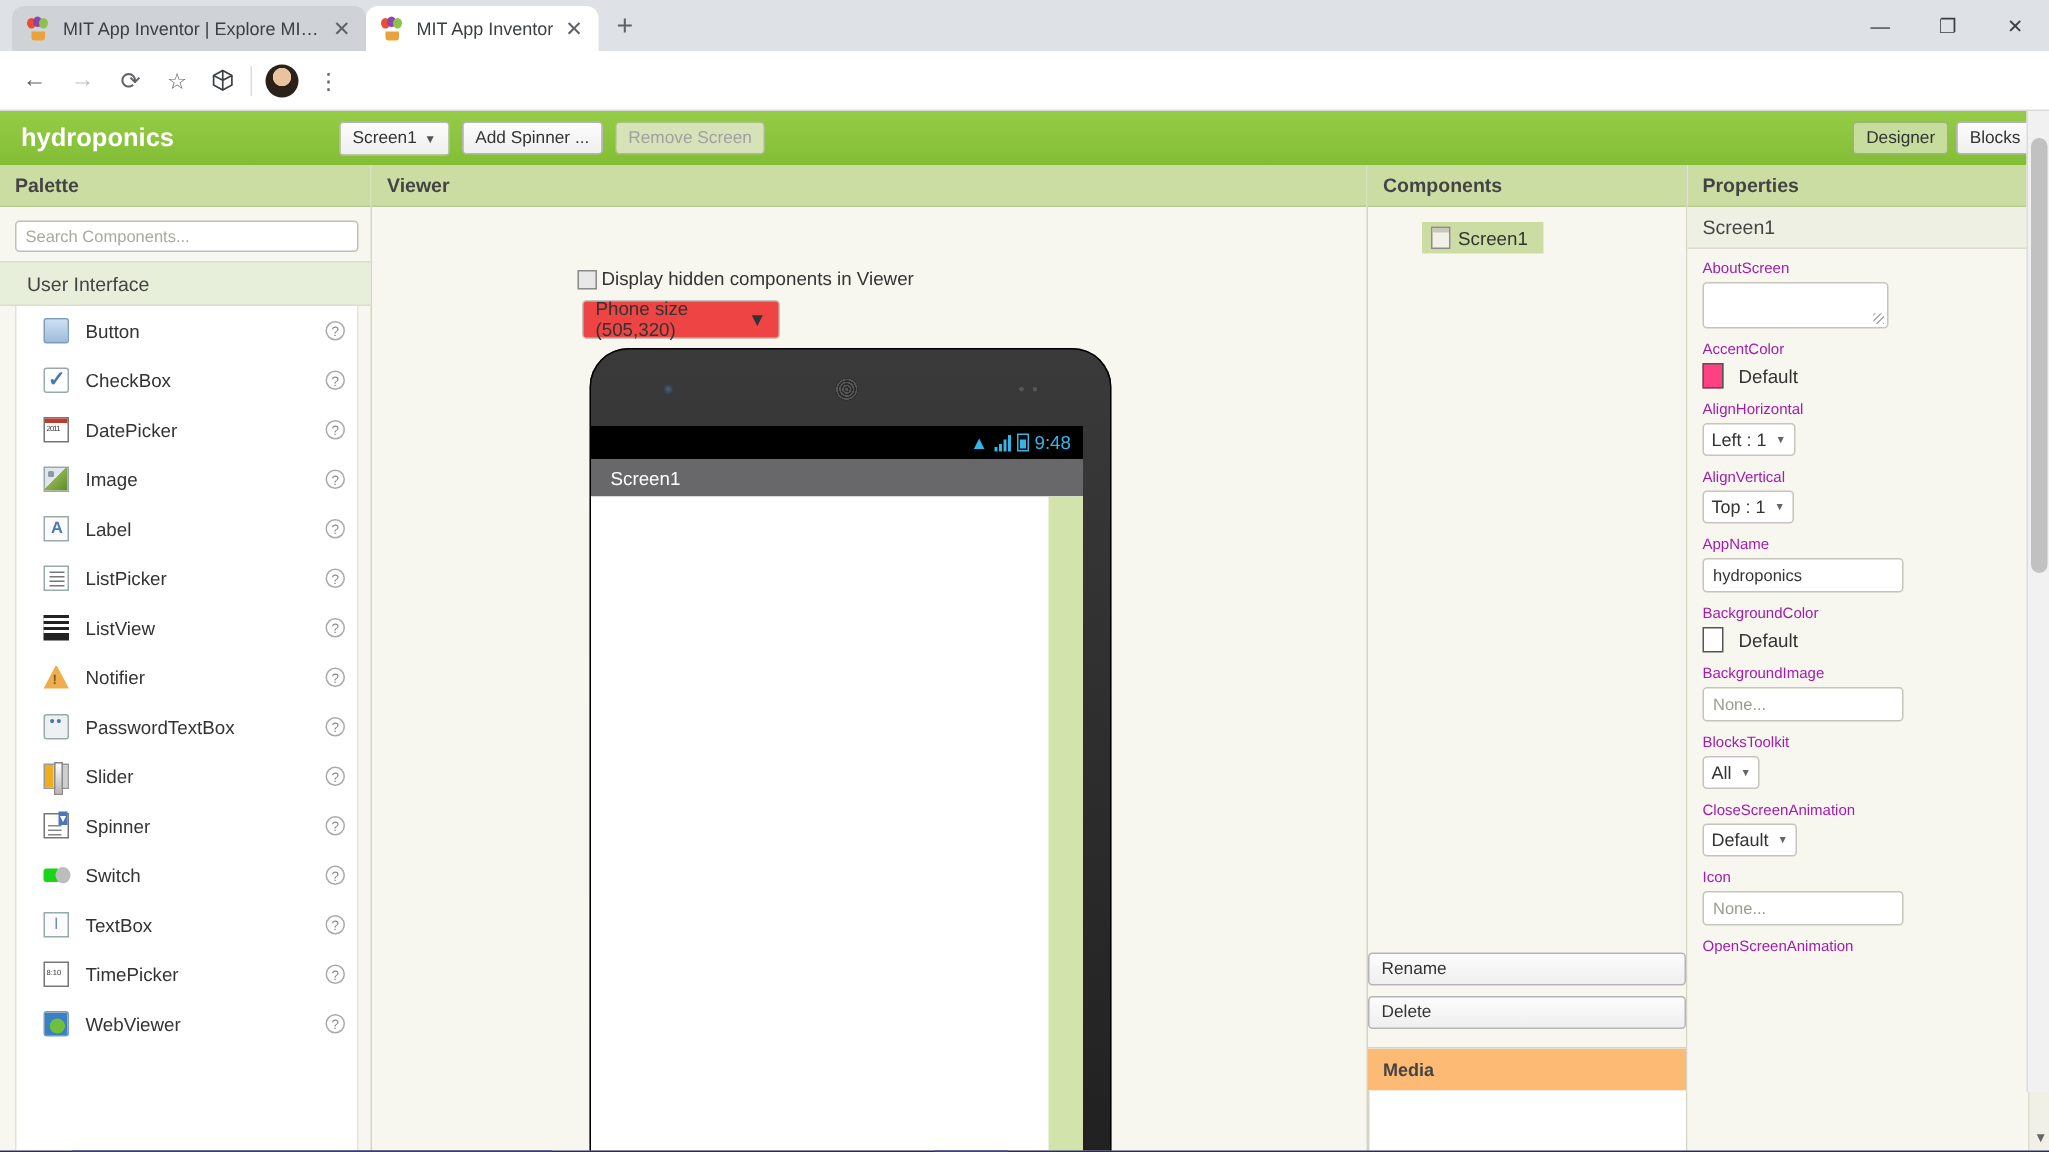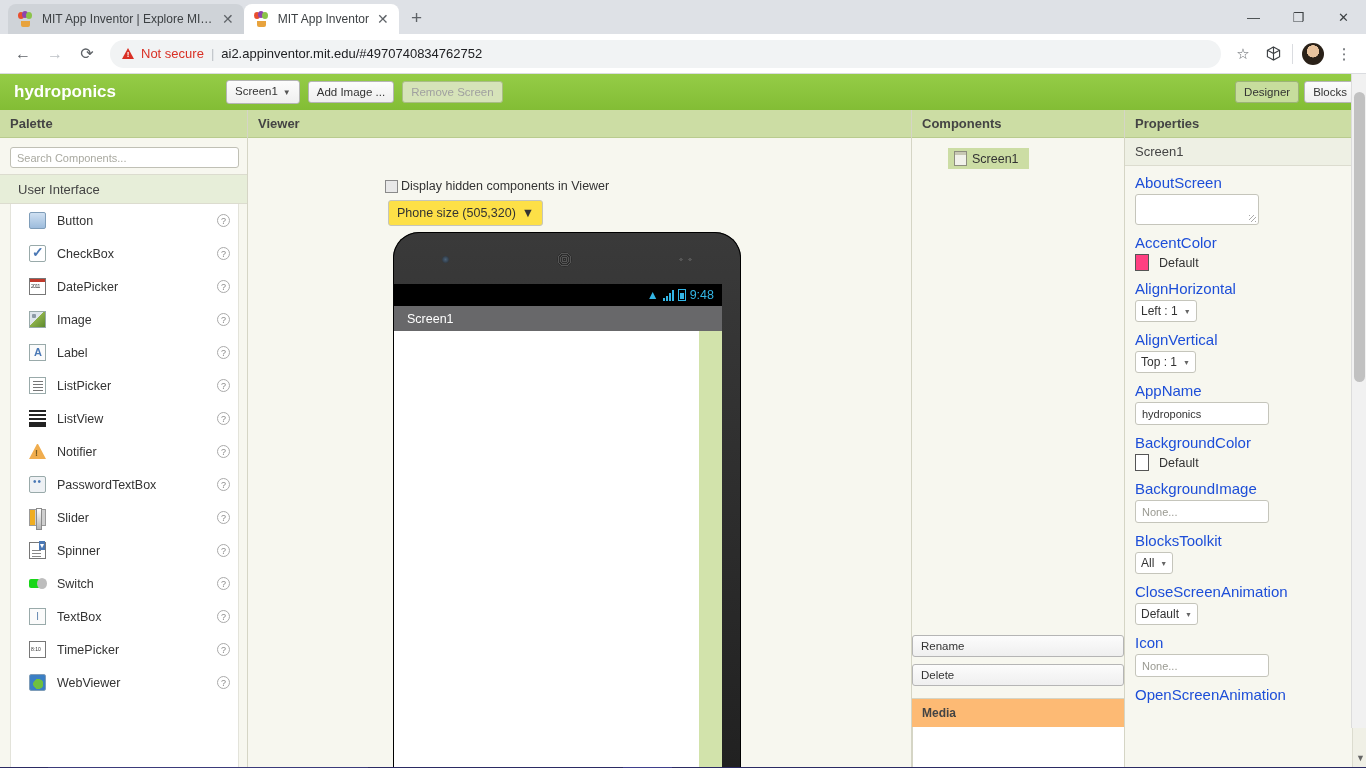--- a/index.html
+++ b/index.html
@@ -176,22 +176,22 @@
     border:1px solid #7f9db9; border-radius:2px; }
 
   
   .col-viewer { flex: 1; background: #f7f7ef; border-right: 1px solid #d5d5c5;
     display: flex; flex-direction: column; min-width: 0; }
   .viewer-body { flex: 1; position: relative; overflow: hidden; }
   .hidden-row { position: absolute; left: 137px; top: 41px; display: flex; align-items: center; gap: 3px; }
   .chk { width: 13px; height: 13px; border: 1px solid #8a8a8a; background: #e8e8e8; flex: 0 0 13px; cursor:pointer;}
   .hidden-lbl { font-size: 12.5px; color: #333; }
   .size-select {
-    position: absolute; left: 140px; top: 62px; width: 155px; height: 26px;
-    border: 1px solid #c5c5bb; border-radius: 3px; background: #fde047;
+    position: absolute; left: 140px; top: 62px; width: 132px; height: 26px;
+    border: 1px solid #c5c5bb; border-radius: 3px; background: #ef4444;
     display: flex; align-items: center; justify-content: space-between;
     padding: 0 8px; font-size: 12.5px; color: #333; cursor: pointer;
   }
   .phone {
     position: absolute; left: 145px; top: 94px; width: 348px; height: 620px;
     background: linear-gradient(#3a3a3a, #1d1d1d);
     border-radius: 26px 26px 6px 6px;
     box-shadow: inset 0 0 0 1px #000;
   }
   .phone-top { height: 52px; position: relative; }
@@ -232,21 +232,21 @@
   .comp-btns { display: flex; gap: 7px; justify-content: center; padding: 0 0 12px; flex-direction: column; }
   .media-head { background: #fdba74; height: 28px; display: flex; align-items: center;
     padding-left: 10px; font-size: 12px; font-weight: bold; color: #444; }
   .media-body { height: 40px; background: #fff; border-left: 1px solid #d5d5c5; }
 
   
   .col-props { width: 241px; background: #f7f7ef; display: flex; flex-direction: column; position: relative; }
   .props-sub { height: 28px; display: flex; align-items: center; padding-left: 10px;
     font-size: 13px; color: #444; background: #eef0e4; border-bottom: 1px solid #dcdccf; }
   .props-list { flex: 1; overflow: hidden; padding: 8px 10px 0 10px; }
-  .prop-label { font-size: 15px; color: #1d4ed8; margin-bottom: 3px; }
+  .prop-label { font-size: 10px; color: #a21caf; margin-bottom: 3px; }
   .prop-group { margin-bottom: 9px; }
   .txt-area { width: 124px; height: 31px; border: 1px solid #c5c5bb; border-radius: 3px;
     background: #fff; position: relative; }
   .txt-area::after { content:""; position:absolute; right:2px; bottom:2px; width:7px; height:7px;
     background: repeating-linear-gradient(135deg,#aaa 0 1px, transparent 1px 3px); }
   .color-row { display: flex; align-items: center; gap: 10px; }
   .swatch { width: 14px; height: 17px; border: 1px solid #555; }
   .prop-val { font-size: 12.5px; color: #333; }
   .mini-select { height: 22px; border: 1px solid #c5c5bb; border-radius: 3px; background: #fff;
     display: inline-flex; align-items: center; padding: 0 5px; font-size: 12px; color: #333;
@@ -308,46 +308,40 @@
     <div>—</div>
     <div>❐</div>
     <div>✕</div>
   </div>
 </div>
 
 <div class="chrome-toolbar">
   <div class="navbtn">←</div>
   <div class="navbtn disabled">→</div>
   <div class="navbtn">⟳</div>
-  <div class="omnibox">
-    <span class="warn-tri"></span>
-    <span class="notsecure">Not secure</span>
-    <span class="omni-sep">|</span>
-    <span class="url">ai2.appinventor.mit.edu/#4970740834762752</span>
-  </div>
   <div class="tbicon">☆</div>
   <div class="tbicon">
     <svg width="15" height="15" viewBox="0 0 16 16">
       <path d="M8 1 L14.5 4.6 L14.5 11.4 L8 15 L1.5 11.4 L1.5 4.6 Z" fill="none" stroke="#3c4043" stroke-width="1.2"></path>
       <path d="M8 1 L8 8 L14.5 4.6 M8 8 L1.5 4.6 M8 8 L8 15" fill="none" stroke="#3c4043" stroke-width="1.2"></path>
     </svg>
   </div>
   <div class="vdiv"></div>
   <div class="avatar"></div>
   <div class="tbicon">⋮</div>
 </div>
 
 <div class="ai-wrap">
 
   <div class="ai-topbar">
     <div class="proj-name">hydroponics</div>
     <div class="gbtn">
       <span>Screen1</span><span class="caret">▼</span>
     </div>
-    <div class="gbtn">Add Image ...</div>
+    <div class="gbtn">Add Spinner ...</div>
     <div class="gbtn dis">Remove Screen</div>
     <div class="right-toggle">
       <div class="gbtn sel">Designer</div>
       <div class="gbtn">Blocks</div>
     </div>
   </div>
 
   <div class="ai-body">
 
     <div class="col-palette">

